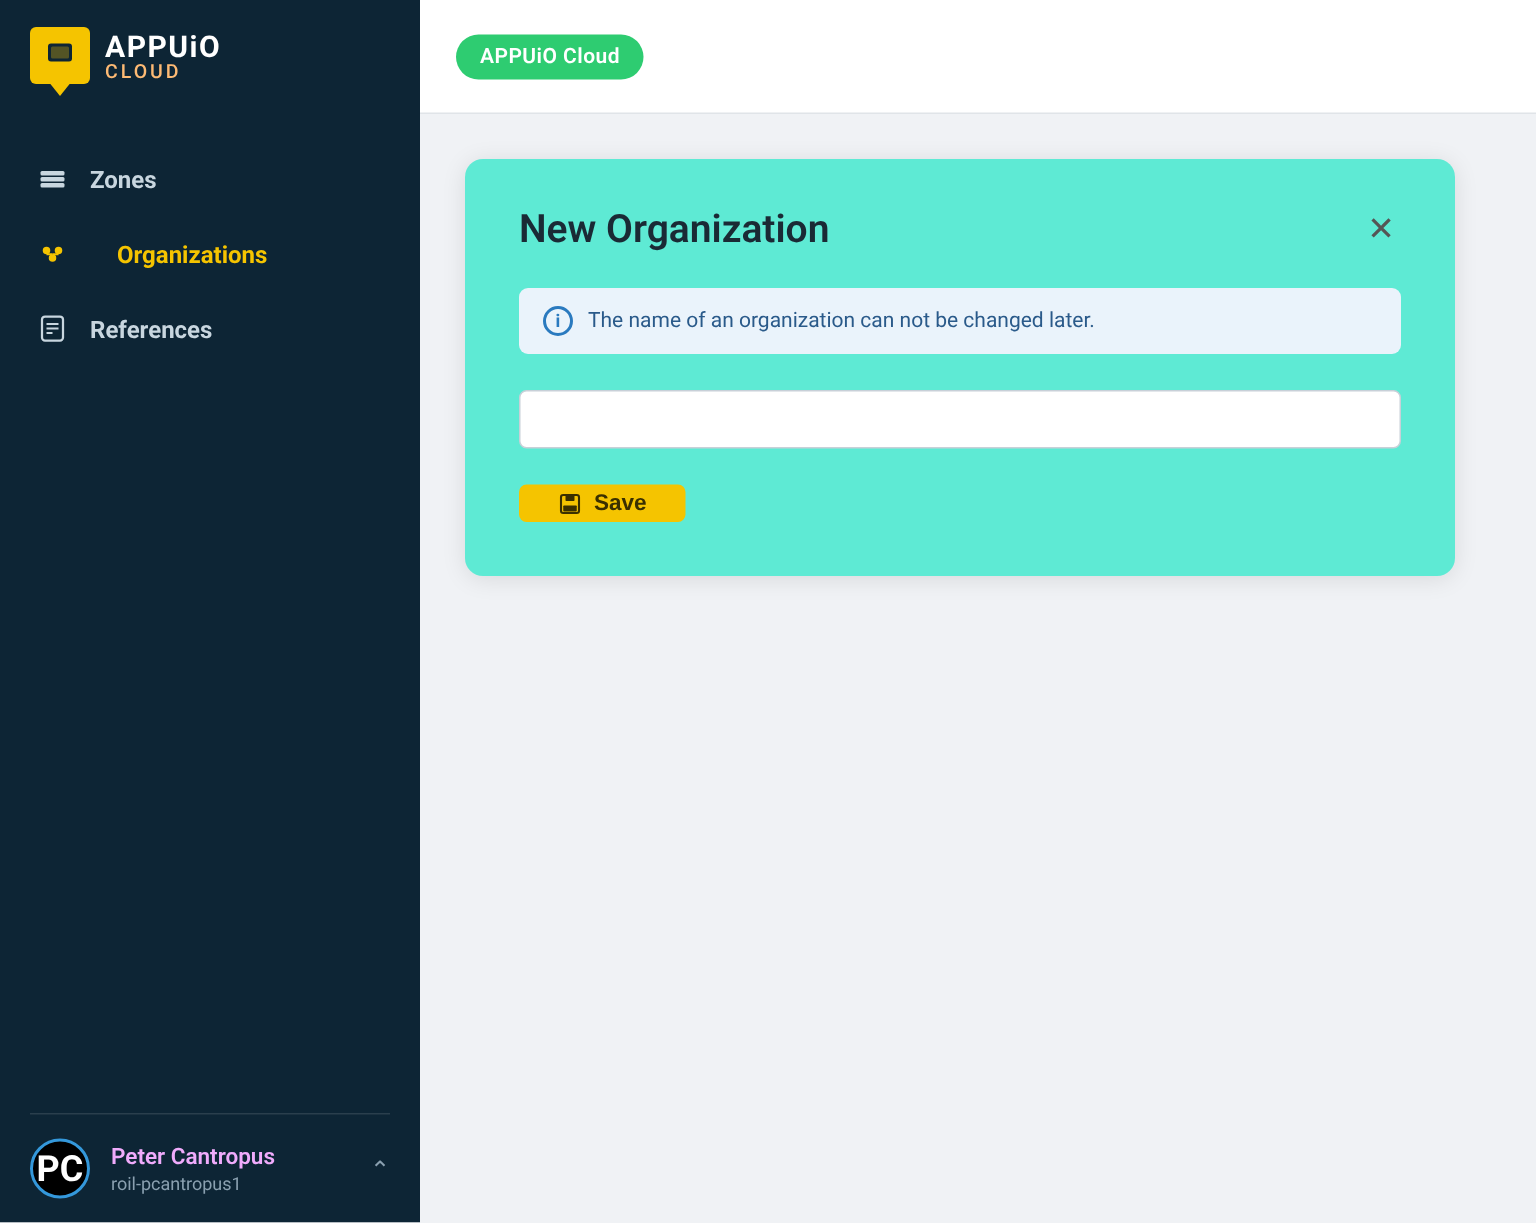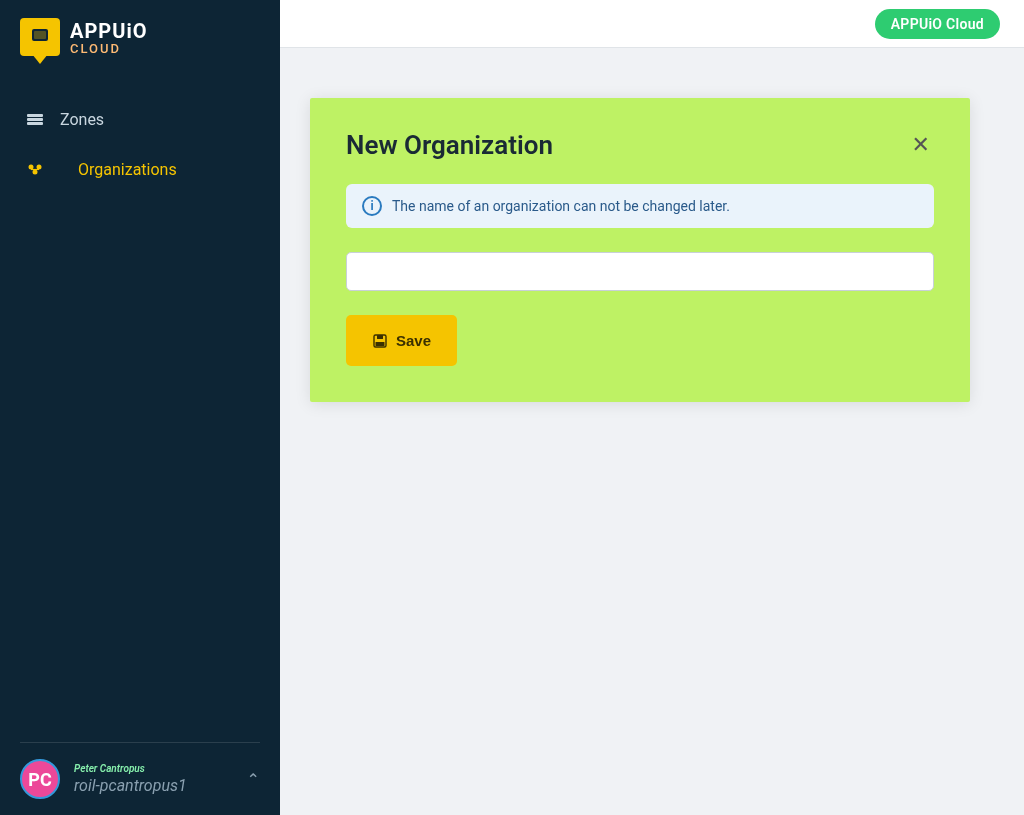--- a/index.html
+++ b/index.html
@@ -78,21 +78,21 @@
     }
 
     .nav-item {
       display: flex;
       align-items: center;
       gap: 14px;
       padding: 14px 24px;
       color: #c8d6df;
       cursor: pointer;
       font-size: 16px;
-      font-weight: 400;
+      font-weight: 700;
       transition: background 0.15s;
       text-align: right;
     }
 
     .nav-item.active {
       color: #f5c400;
       gap: 32px;
     }
 
     .nav-item .nav-icon {
@@ -115,68 +115,66 @@
       align-items: center;
       gap: 14px;
       padding: 16px 20px;
       cursor: pointer;
     }
 
     .user-avatar {
       width: 40px;
       height: 40px;
       border-radius: 50%;
-      background: #ec4899;
+      background: #000000;
       display: flex;
       align-items: center;
       justify-content: center;
-      font-size: 18px;
+      font-size: 24px;
       font-weight: 700;
       color: #fff;
       flex-shrink: 0;
       border: 2px solid #3498db;
     }
 
     .user-info {
       flex: 1;
     }
 
     .user-name {
-      color: #86efac;
-      font-size: 10px;
-      font-weight: 600;
-      font-style: italic;
+      color: #f0abfc;
+      font-size: 15px;
+      font-weight: 600;
     }
 
     .user-sub {
       color: #8aa0b0;
-      font-size: 16px;
+      font-size: 12px;
       margin-top: 2px;
-      font-style: italic;
     }
 
     .user-chevron {
       color: #8aa0b0;
       font-size: 16px;
     }
 
     
     .main {
       flex: 1;
       display: flex;
       flex-direction: column;
       overflow: auto;
     }
 
     .topbar {
       background: #fff;
-      height: 48px;
-      display: flex;
-      align-items: center;
-      justify-content: flex-end;
+      height: 76px;
+      display: flex;
+      align-items: center;
+      justify-content: flex-start;
       padding: 0 24px;
       border-bottom: 1px solid #e0e4e8;
     }
 
     .appuio-cloud-badge {
       background: #2ecc71;
       color: #fff;
       font-size: 14px;
       font-weight: 600;
       padding: 7px 16px;
@@ -185,27 +183,26 @@
     }
 
     .content {
       flex: 1;
       padding: 30px;
       background: #f0f2f5;
     }
 
     
     .modal-card {
-      background: #bef264;
-      border-radius: 2px;
+      background: #5eead4;
+      border-radius: 12px;
       box-shadow: 0 2px 16px rgba(0,0,0,0.10);
       max-width: 660px;
       padding: 32px 36px 36px;
       position: relative;
-      margin-top: 20px;
     }
 
     .modal-header {
       display: flex;
       align-items: center;
       justify-content: space-between;
       margin-bottom: 24px;
     }
 
     .modal-title {
@@ -271,21 +268,21 @@
       color: #1a2a35;
       outline: none;
       transition: border-color 0.15s;
     }
 
     .save-btn {
       background: #f5c400;
       color: #3a3000;
       border: none;
       border-radius: 5px;
-      padding: 17px 26px;
+      padding: 4px 26px;
       font-size: 15px;
       font-weight: 600;
       cursor: pointer;
       display: flex;
       align-items: center;
       gap: 8px;
     }
   </style>
 </head>
 <body>
@@ -321,20 +318,31 @@
           <circle cx="6" cy="8" r="2.5" fill="#f5c400"></circle>
           <circle cx="14" cy="8" r="2.5" fill="#f5c400"></circle>
           <circle cx="10" cy="13" r="2.5" fill="#f5c400"></circle>
           <line x1="6" y1="10.5" x2="10" y2="10.5" stroke="#f5c400" stroke-width="1.2"></line>
           <line x1="14" y1="10.5" x2="10" y2="10.5" stroke="#f5c400" stroke-width="1.2"></line>
           <line x1="10" y1="10.5" x2="10" y2="10.5" stroke="#f5c400" stroke-width="1.2"></line>
         </svg>
       </span>
       <span>Organizations</span>
     </li>
+    <li class="nav-item">
+      <span class="nav-icon">
+        <svg width="20" height="20" viewBox="0 0 20 20" fill="none">
+          <rect x="3" y="2" width="14" height="16" rx="2" stroke="#c8d6df" stroke-width="1.5" fill="none"></rect>
+          <line x1="6" y1="7" x2="14" y2="7" stroke="#c8d6df" stroke-width="1.3"></line>
+          <line x1="6" y1="10" x2="14" y2="10" stroke="#c8d6df" stroke-width="1.3"></line>
+          <line x1="6" y1="13" x2="10" y2="13" stroke="#c8d6df" stroke-width="1.3"></line>
+        </svg>
+      </span>
+      <span>References</span>
+    </li>
   </ul>
 
   <hr class="sidebar-divider">
 
   <div class="sidebar-user">
     <div class="user-avatar">PC</div>
     <div class="user-info">
       <div class="user-name">Peter Cantropus</div>
       <div class="user-sub">roil-pcantropus1</div>
     </div>

